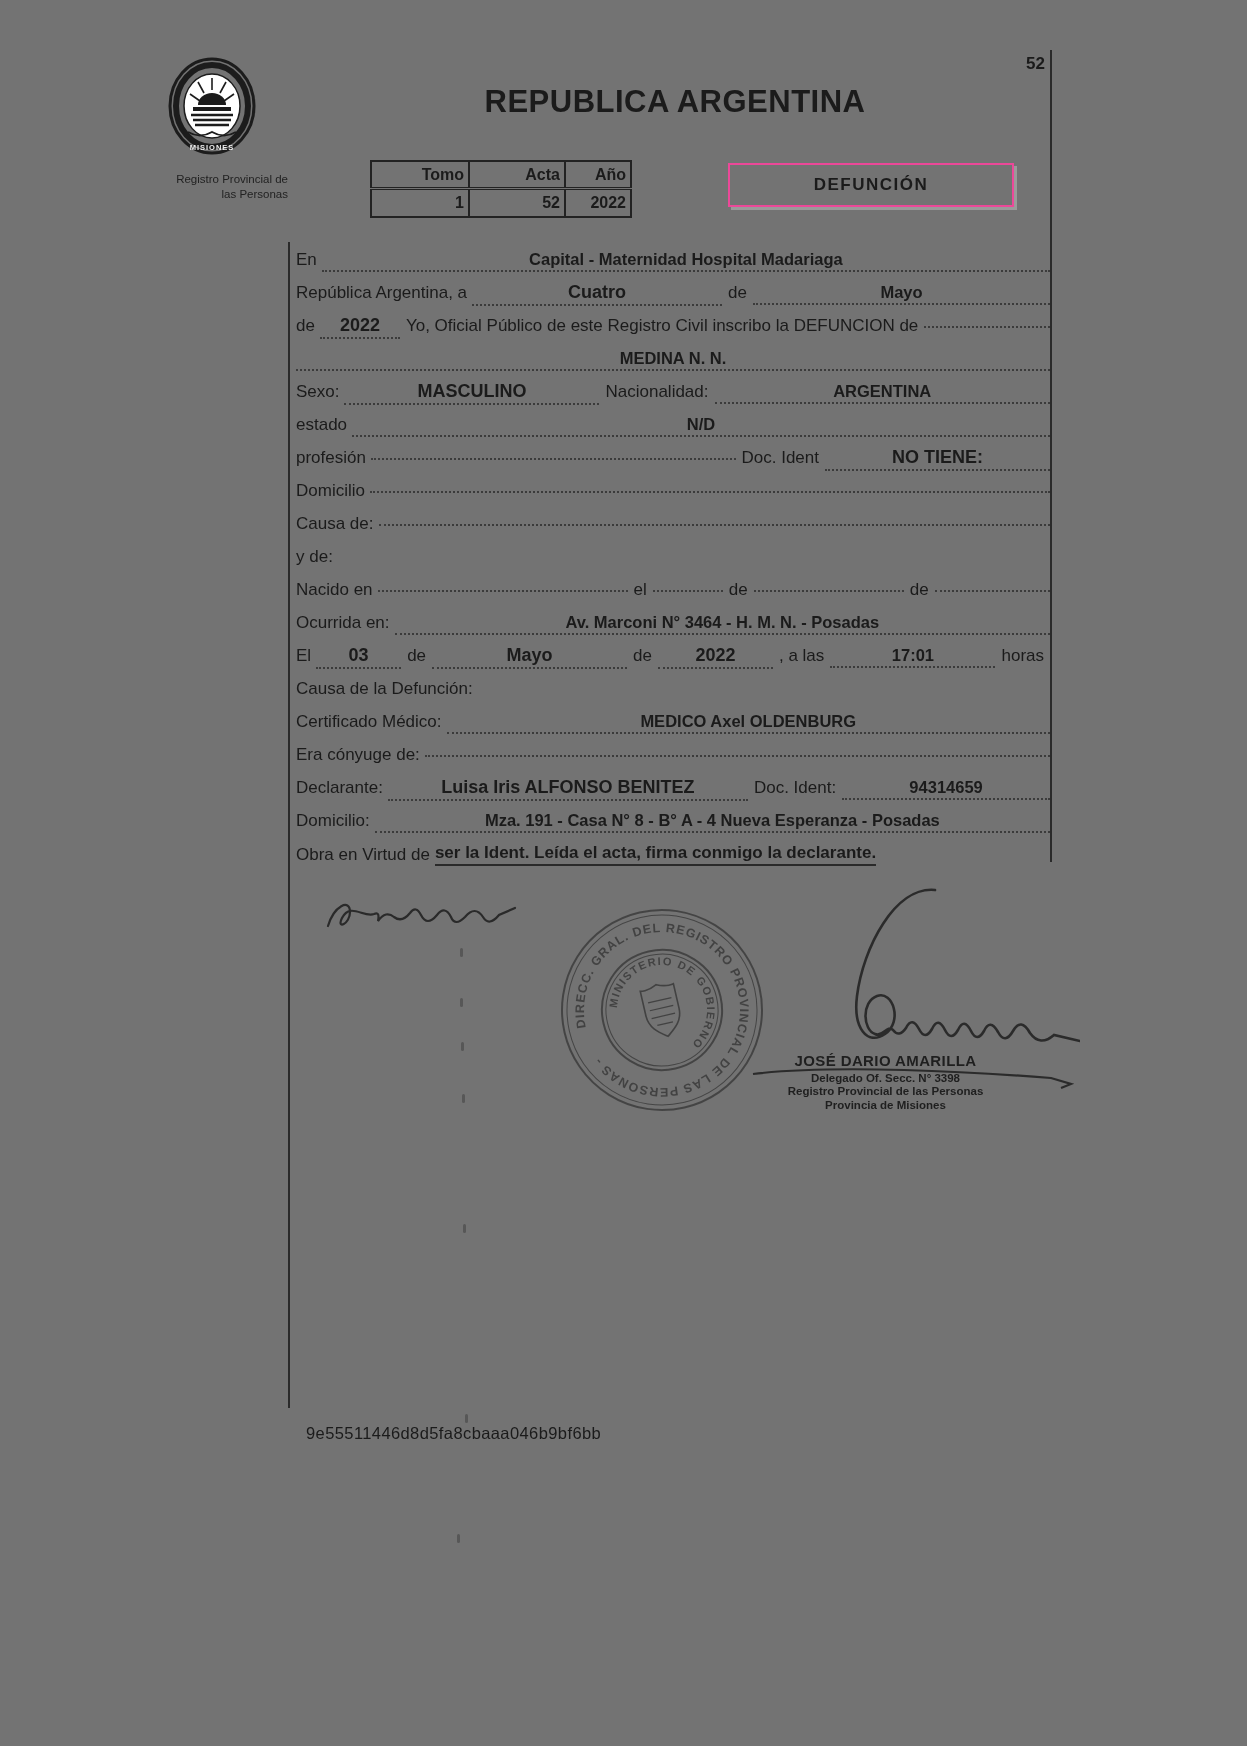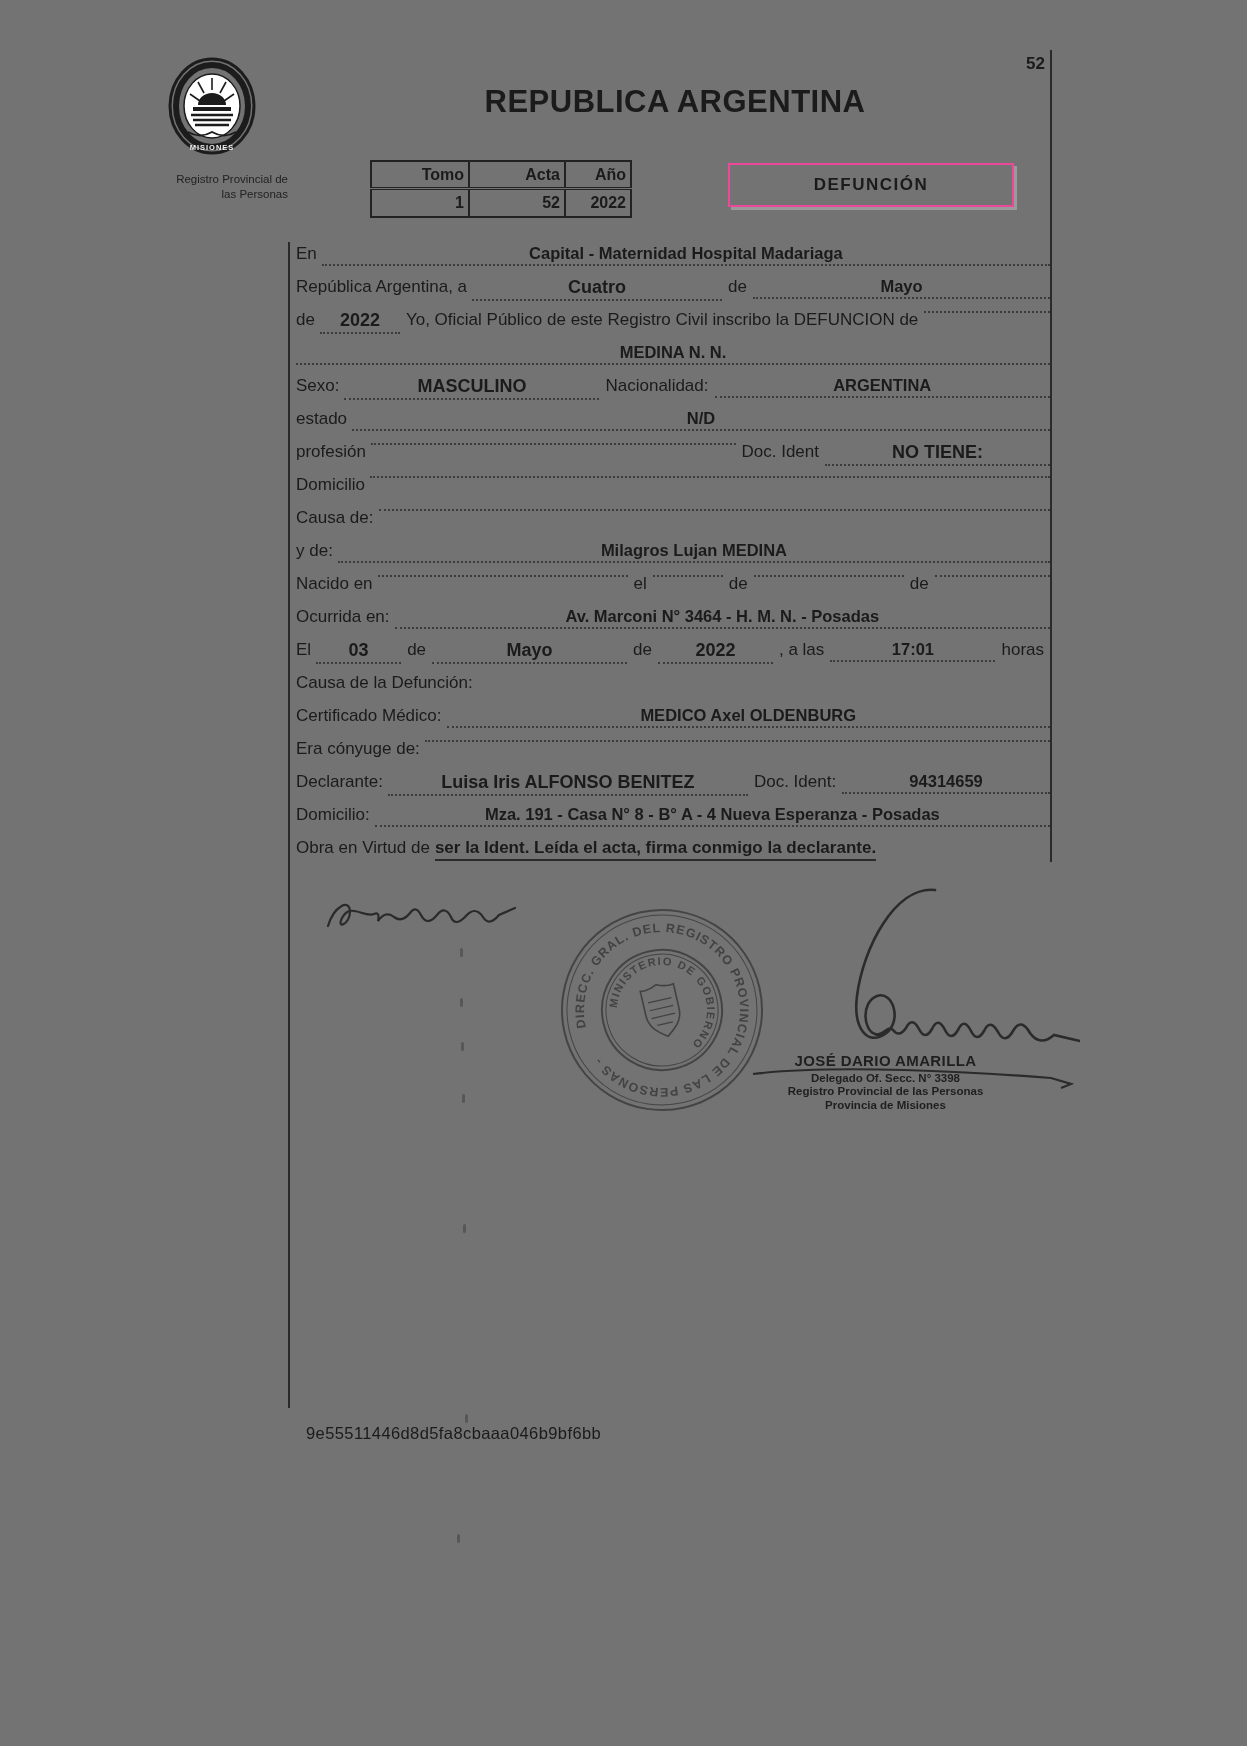--- a/index.html
+++ b/index.html
@@ -9,21 +9,21 @@
   .vrule{position:absolute;width:2px;background:#2a2a2a;}
   .title{font-weight:700;font-size:31px;letter-spacing:.5px;text-align:center;}
   .page-number{font-size:17px;font-weight:600;}
   .logo-caption{font-size:11.5px;line-height:1.3;text-align:right;color:#222;}
   table.rec{border-collapse:collapse;}
   table.rec td{border:2px solid #222;text-align:right;font-size:16px;padding:1px 4px;}
   table.rec .hdr td{font-weight:600;height:23px;}
   table.rec .val td{font-weight:700;height:24px;border-top:3px double #222;}
   .act-box{border:2px solid #ec4899;box-shadow:3px 3px 0 0 #9a9a9a;display:flex;align-items:center;justify-content:center;font-size:17px;font-weight:600;letter-spacing:1.5px;}
   .form{display:flex;flex-direction:column;}
-  .row{display:flex;align-items:flex-start;height:33px;font-size:17px;white-space:nowrap;}
+  .row{display:flex;align-items:center;height:33px;font-size:17px;white-space:nowrap;}
   .lbl{padding:0 5px 1px 0;}
   .mid{padding:0 6px 1px 6px;}
   .fill{flex:1;border-bottom:2px dotted #3b3b3b;text-align:center;font-weight:700;font-size:16.5px;padding-bottom:1px;min-width:30px;overflow:visible;}
   .seg{border-bottom:2px dotted #3b3b3b;text-align:center;font-weight:700;font-size:18px;padding-bottom:1px;}
   .obra-bold{font-weight:700;border-bottom:2px solid #2a2a2a;padding-bottom:1px;margin-left:5px;}
   .off-text{text-align:center;color:#1f1f1f;}
   .off-name{font-size:15px;font-weight:700;letter-spacing:.4px;}
   .off-small{font-size:11.5px;font-weight:700;margin-top:3px;}
   .hash{font-size:16.5px;letter-spacing:.4px;}
   .artifact{position:absolute;width:3px;height:9px;background:#3c3c3c;opacity:.5;border-radius:2px;}
@@ -129,21 +129,20 @@
       <span class="fill"></span>
     </div>
 
     <div class="row">
       <span class="lbl">Causa de:</span>
       <span class="fill"></span>
     </div>
 
     <div class="row">
       <span class="lbl">y de:</span>
-      <span class="fill">Milagros Lujan MEDINA</span>
     </div>
 
     <div class="row">
       <span class="lbl">Nacido en</span>
       <span class="seg" style="width:250px"></span>
       <span class="mid">el</span>
       <span class="seg" style="width:70px"></span>
       <span class="mid">de</span>
       <span class="seg" style="width:150px"></span>
       <span class="mid">de</span>

